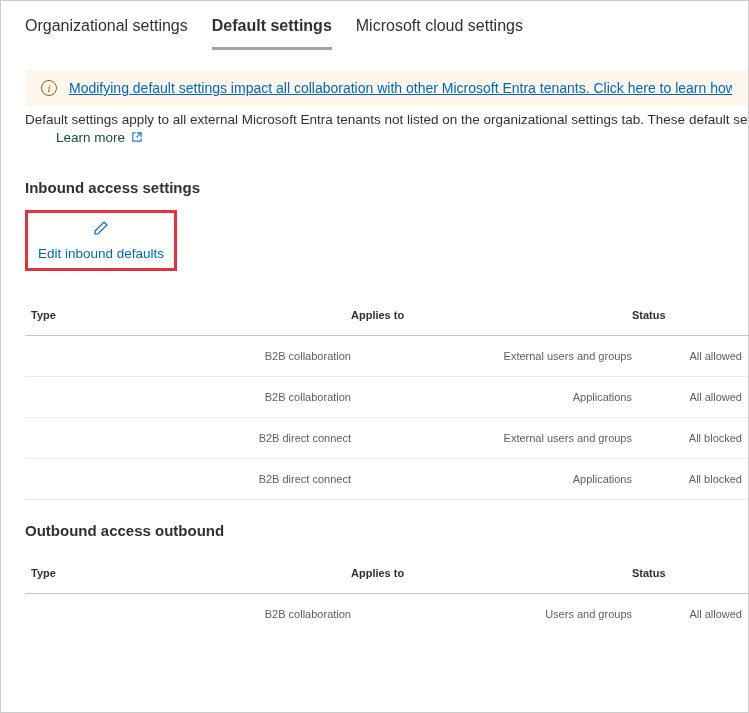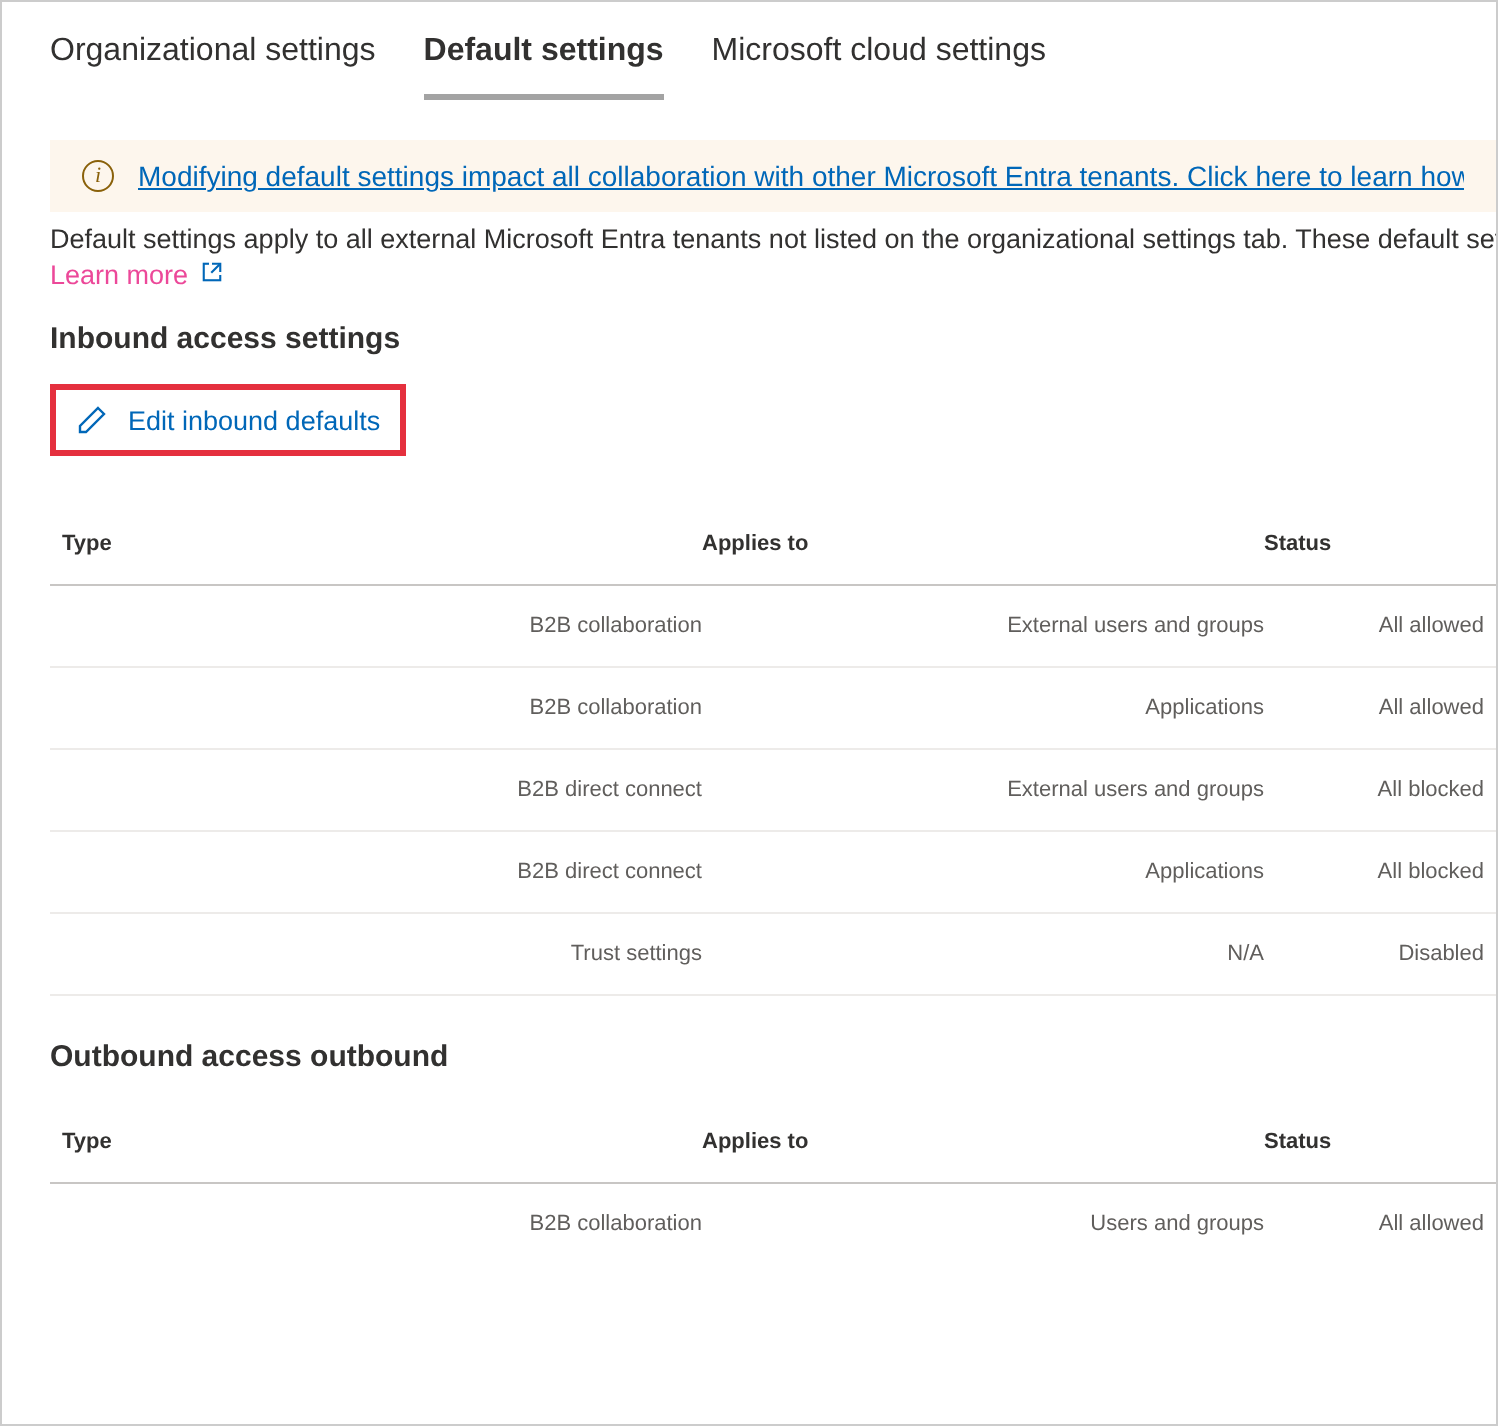--- a/index.html
+++ b/index.html
@@ -59,44 +59,46 @@
       overflow: hidden;
     }
     .description {
       font-size: 13.5px;
       color: #323130;
       margin-bottom: 2px;
       white-space: nowrap;
       overflow: hidden;
     }
     .learn-more {
-      color: #ec4899;
+      color: #14532d;
       font-size: 13.5px;
       cursor: pointer;
       display: inline-flex;
       align-items: center;
       gap: 6px;
+      margin-left: 31px;
     }
     .ext-icon { font-size: 11px; }
-    .section { margin-top: 16px; }
+    .section { margin-top: 34px; }
     .section-header {
       font-weight: 600;
       font-size: 15px;
       margin-bottom: 14px;
     }
     .edit-link {
       display: inline-flex;
       align-items: center;
       gap: 10px;
       color: #0067b8;
       font-size: 13.5px;
       padding: 7px 10px;
       cursor: pointer;
       border: 3px solid #e5303e;
       margin-bottom: 24px;
+      flex-direction: column;
     }
     .edit-link svg { width: 16px; height: 16px; }
     .table { width: 100%; }
     .thead, .trow {
       display: grid;
       grid-template-columns: 320px 1fr 110px;
       padding: 14px 6px;
       border-bottom: 1px solid #edebe9;
       font-size: 11px;
     }
@@ -164,25 +166,20 @@
         <div class="trow">
           <div>B2B direct connect</div>
           <div>External users and groups</div>
           <div>All blocked</div>
         </div>
         <div class="trow">
           <div>B2B direct connect</div>
           <div>Applications</div>
           <div>All blocked</div>
         </div>
-        <div class="trow">
-          <div>Trust settings</div>
-          <div>N/A</div>
-          <div>Disabled</div>
-        </div>
       </div>
     </div>
 
     
     <div class="section" style="margin-top:22px;">
       <div class="section-header">Outbound access outbound</div>
 
       <div class="table">
         <div class="thead">
           <div>Type</div>

